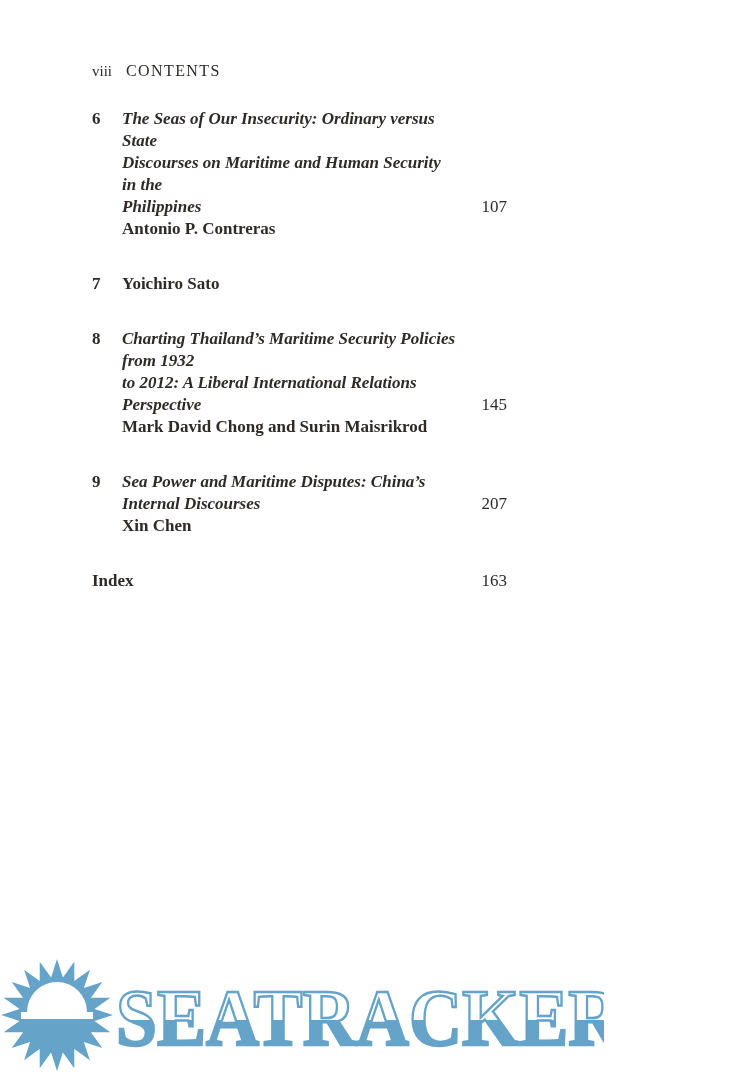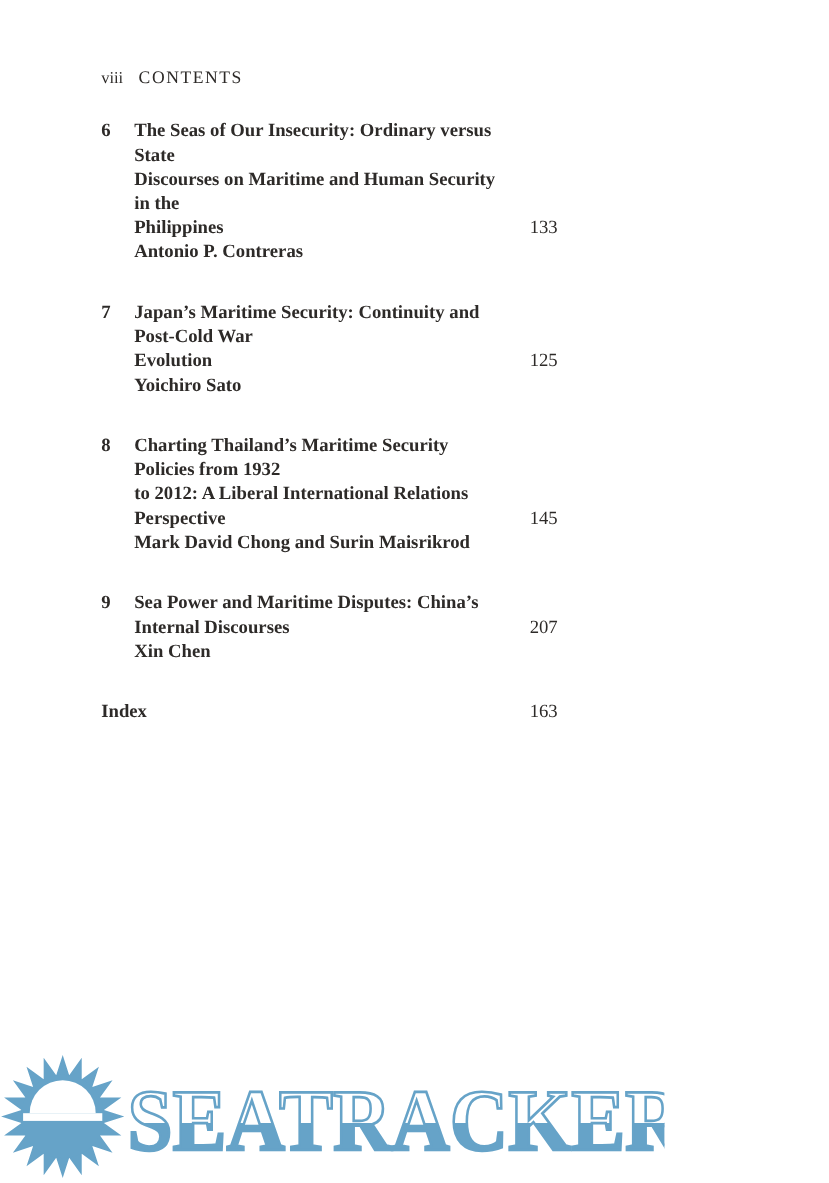--- a/index.html
+++ b/index.html
@@ -47,20 +47,21 @@
   .entry-body { flex: 1; min-width: 0; }
   .title-row {
     display: flex;
     align-items: flex-end;
   }
   .entry-title {
     flex: 1;
     font-weight: bold;
     white-space: pre-line;
     padding-right: 24px;
+    font-style: italic;
   }
   .entry-page {
     margin-left: auto;
     text-align: right;
     font-weight: normal;
   }
   .entry-author { font-weight: bold; }
   .index-row {
     display: flex;
     justify-content: space-between;
@@ -89,34 +90,29 @@
       <span class="running-head">CONTENTS</span>
     </div>
 
     <div class="entry">
       <div class="entry-num">6</div>
       <div class="entry-body">
         <div class="title-row">
           <div class="entry-title">The Seas of Our Insecurity: Ordinary versus State
 Discourses on Maritime and Human Security in the
 Philippines</div>
-          <div class="entry-page">133</div>
+          <div class="entry-page">107</div>
         </div>
         <div class="entry-author">Antonio P. Contreras</div>
       </div>
     </div>
 
     <div class="entry">
       <div class="entry-num">7</div>
       <div class="entry-body">
-        <div class="title-row">
-          <div class="entry-title">Japan’s Maritime Security: Continuity and Post-Cold War
-Evolution</div>
-          <div class="entry-page">125</div>
-        </div>
         <div class="entry-author">Yoichiro Sato</div>
       </div>
     </div>
 
     <div class="entry">
       <div class="entry-num">8</div>
       <div class="entry-body">
         <div class="title-row">
           <div class="entry-title">Charting Thailand’s Maritime Security Policies from 1932
 to 2012: A Liberal International Relations Perspective</div>

